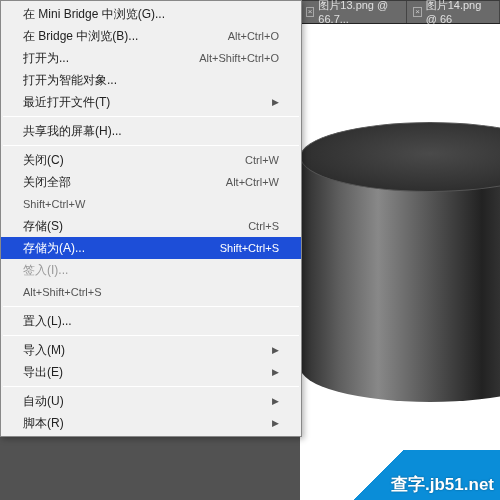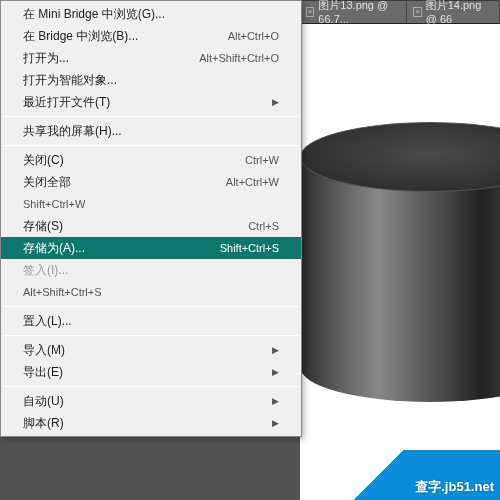--- a/index.html
+++ b/index.html
@@ -6,28 +6,28 @@
 body { font-family: "Microsoft YaHei", "SimSun", Arial, sans-serif; font-size: 12px; background: #525252; width: 500px; height: 500px; overflow: hidden; position: relative; }
 .tabs { position: absolute; top: 0; left: 300px; right: 0; height: 24px; background: #3a3a3a; display: flex; align-items: center; border-bottom: 1px solid #222; }
 .tab { display: flex; align-items: center; padding: 0 6px; height: 22px; background: #6a6a6a; border-right: 1px solid #444; color: #e0e0e0; font-size: 11px; gap: 4px; }
 .tab-close { width: 10px; height: 10px; border: 1px solid #aaa; font-size: 8px; line-height: 8px; text-align: center; color: #ccc; }
 .canvas { position: absolute; top: 24px; left: 300px; right: 0; bottom: 0; background: #fff; display: flex; align-items: center; justify-content: center; }
 .cylinder { position: relative; width: 260px; height: 280px; }
 .cyl-top { position: absolute; top: 0; left: 0; width: 260px; height: 70px; border-radius: 50%; background: radial-gradient(ellipse at 50% 45%, #4a4a4a 0%, #333 60%, #222 100%); border: 1px solid #555; }
 .cyl-body { position: absolute; top: 35px; left: 0; width: 260px; height: 245px; background: linear-gradient(90deg, #2a2a2a 0%, #5e5e5e 15%, #888 30%, #555 50%, #222 70%, #444 85%, #333 100%); border-radius: 0 0 130px 130px / 0 0 35px 35px; }
 .menu { position: absolute; top: 0; left: 0; width: 302px; background: #f0f0f0; border: 1px solid #888; box-shadow: 2px 2px 6px rgba(0,0,0,0.3); padding: 2px 0; }
 .menu-item { display: flex; justify-content: space-between; align-items: center; padding: 3px 22px 3px 22px; color: #222; cursor: default; line-height: 16px; }
-.menu-item.highlight { background: #0f766e; color: #fff; }
+.menu-item.highlight { background: #1d4ed8; color: #fff; }
 .menu-item.disabled { color: #999; }
 .menu-item .arrow { font-size: 9px; color: #555; margin-left: 6px; }
 .sep { height: 1px; background: #ccc; margin: 3px 2px; border-bottom: 1px solid #fff; }
 .shortcut { color: #555; font-size: 11px; }
 .menu-item.highlight .shortcut { color: #fff; }
 .watermark { position: absolute; bottom: 0; right: 0; width: 160px; height: 50px; background: linear-gradient(135deg, transparent 0%, transparent 30%, #0a8dd8 30%, #0a8dd8 100%); display: flex; align-items: flex-end; justify-content: flex-end; padding: 4px 6px; }
-.watermark span { color: #fff; font-size: 13px; font-weight: bold; text-shadow: 0 0 2px rgba(0,0,0,.4); }
+.watermark span { color: #fff; font-size: 17px; font-weight: bold; text-shadow: 0 0 2px rgba(0,0,0,.4); }
 </style>
 </head>
 <body>
 
 <div class="tabs">
   <div class="tab">
     <span class="tab-close">×</span>
     <span>图片13.png @ 66.7...</span>
   </div>
   <div class="tab">

